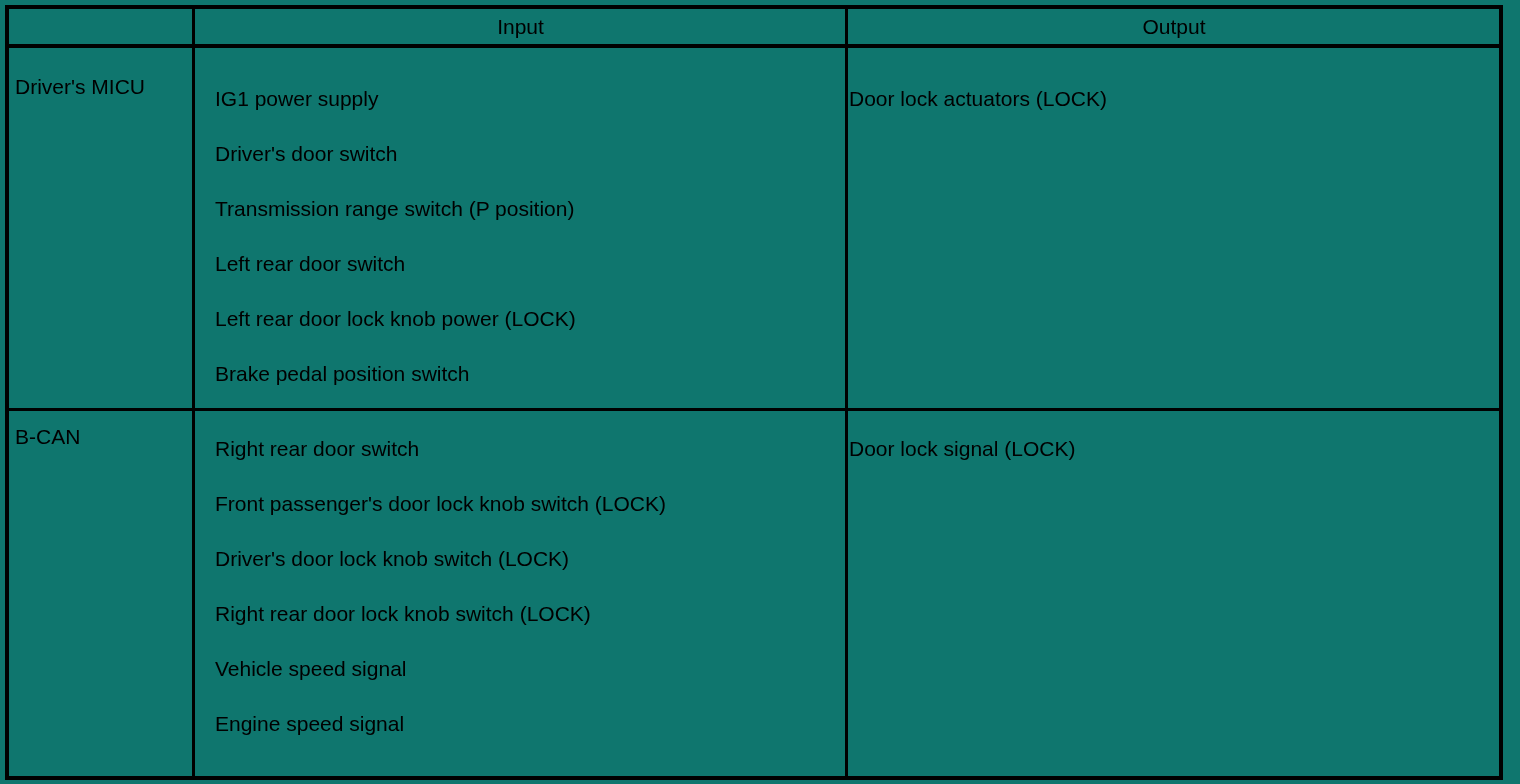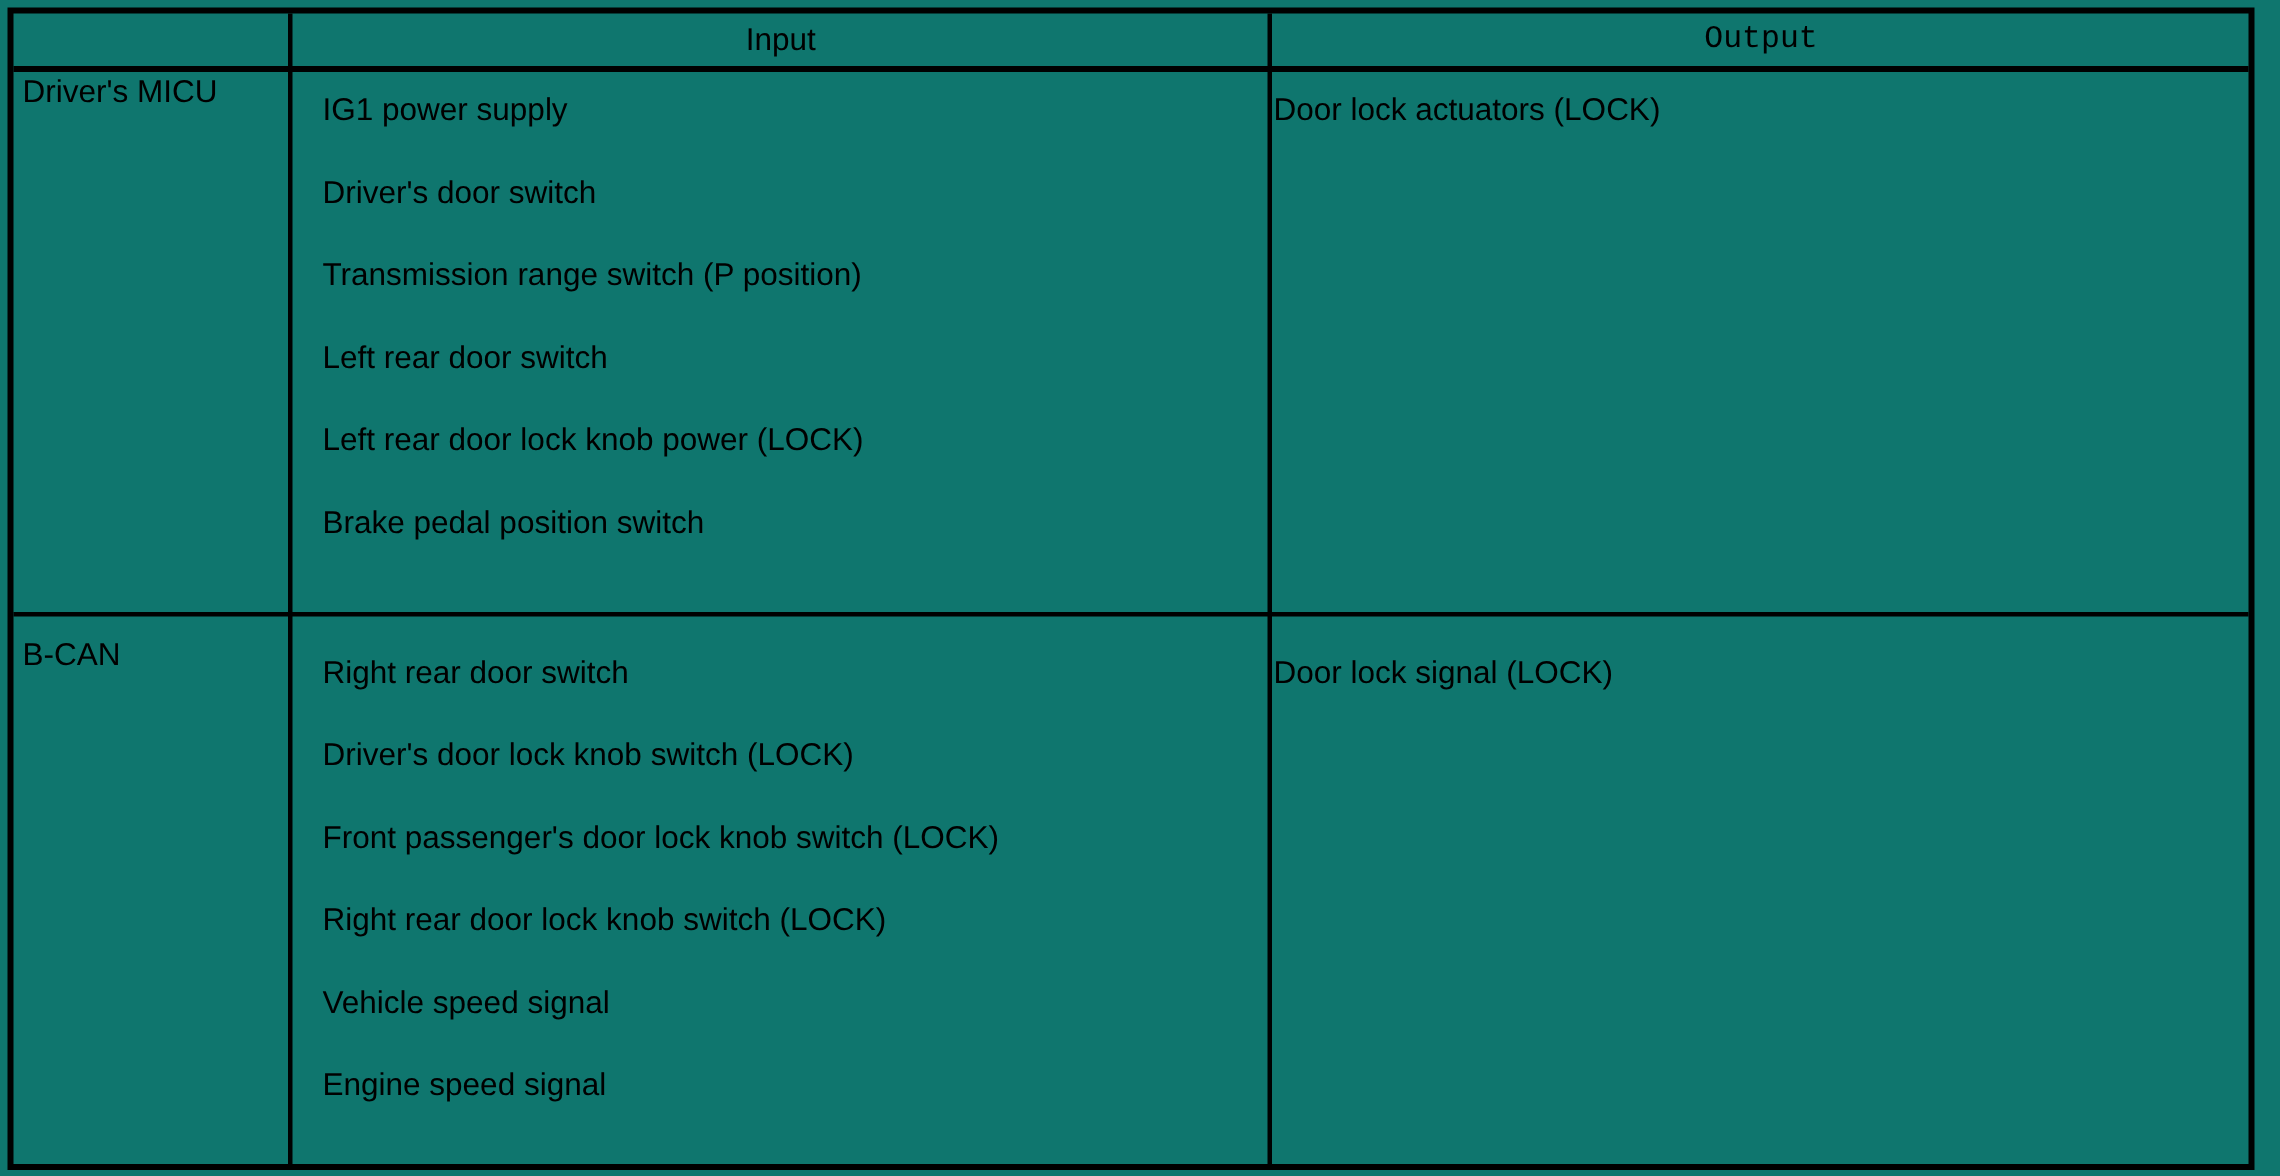--- a/index.html
+++ b/index.html
@@ -49,21 +49,21 @@
     height: 35px;
     line-height: 35px;
     text-align: center;
     font-size: 21px;
     letter-spacing: 0px;
     white-space: nowrap;
     overflow: hidden;
   }
   .header-cell-blank { left: 0; width: 183px; }
   .header-cell-input { left: 187px; width: 649px; }
-  .header-cell-output { left: 840px; width: 650px; font-family: Liberation Mono, monospace; }
+  .header-cell-output { left: 840px; width: 650px; }
 
   
   .col-rule {
     position: absolute;
     top: 0;
     width: 3px;
     background: #000000;
   }
   .col-rule-1 { left: 183px; top: 0; height: 767px; }
   .col-rule-2 { left: 836px; top: 0; height: 767px; }
@@ -77,21 +77,21 @@
     height: 3px;
     background: #000000;
   }
 
   
   .section {
     position: absolute;
     left: 0;
     right: 0;
   }
-  .section-micu { top: 27px; height: 427px; }
+  .section-micu { top: 52px; height: 427px; }
   .section-bcan { top: 402px; height: 365px; }
 
   .cell {
     position: absolute;
     top: 0;
     bottom: 0;
     box-sizing: border-box;
     padding-top: 10px;
   }
   .cell-label  { left: 0px;   width: 183px; padding-left: 6px; }
@@ -143,22 +143,22 @@
     </div>
 
     <div class="section-rule"></div>
 
     <div class="section section-bcan">
       <div class="cell cell-label">
         <div class="cell-line single">B-CAN</div>
       </div>
       <div class="cell cell-input">
         <div class="cell-line">Right rear door switch</div>
+        <div class="cell-line">Front passenger's door lock knob switch (LOCK)</div>
         <div class="cell-line">Driver's door lock knob switch (LOCK)</div>
-        <div class="cell-line">Front passenger's door lock knob switch (LOCK)</div>
         <div class="cell-line">Right rear door lock knob switch (LOCK)</div>
         <div class="cell-line">Vehicle speed signal</div>
         <div class="cell-line">Engine speed signal</div>
       </div>
       <div class="cell cell-output">
         <div class="cell-line">Door lock signal (LOCK)</div>
       </div>
     </div>
 
   </div>

